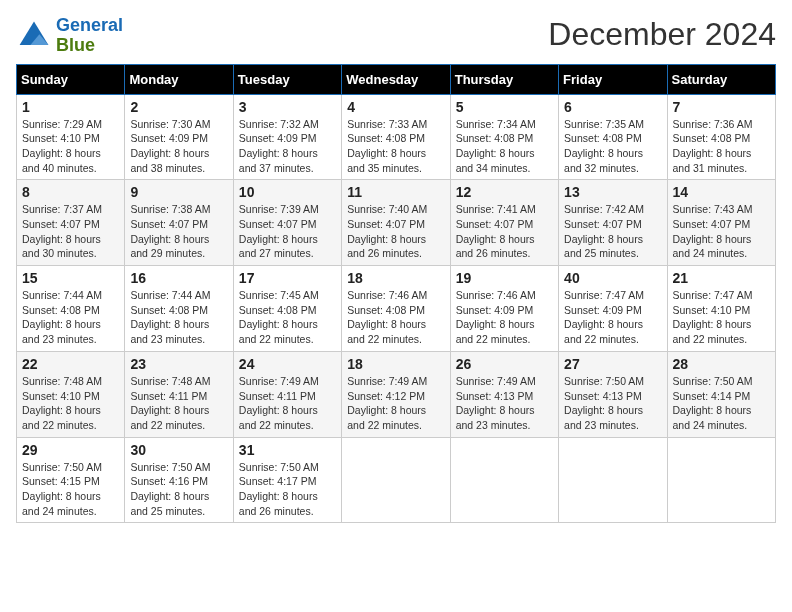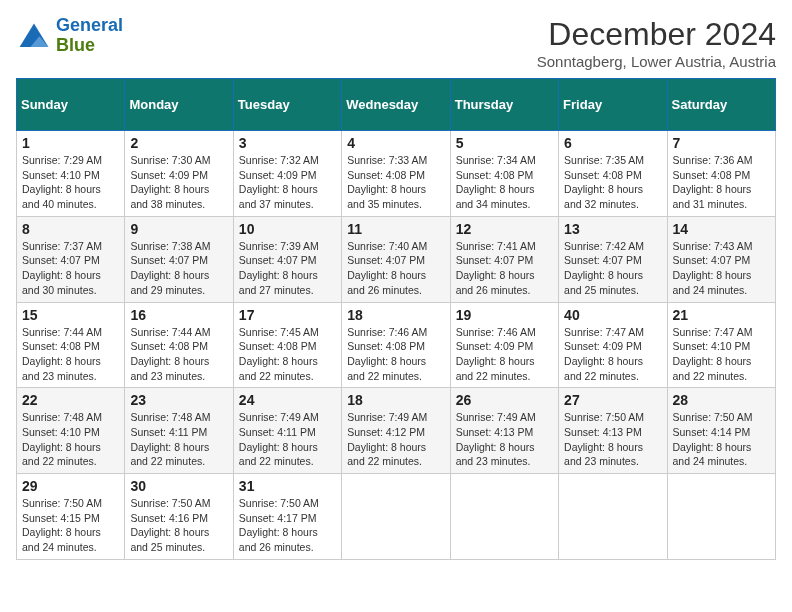--- a/index.html
+++ b/index.html
@@ -11,21 +11,21 @@
       padding: 16px;
     }
     .header {
       display: flex;
       justify-content: space-between;
       align-items: flex-start;
       margin-bottom: 8px;
     }
     .logo {
       display: flex;
-      align-items: flex-end;
+      align-items: center;
       gap: 4px;
     }
     .logo-text {
       font-size: 18px;
       font-weight: bold;
       color: #333;
       line-height: 1.1;
     }
     .logo-text span {
       color: #1a6bb5;
@@ -45,23 +45,23 @@
     .subtitle {
       font-size: 15px;
       color: #555;
     }
     .calendar {
       width: 100%;
       border-collapse: collapse;
       font-size: 11px;
     }
     .calendar th {
-      background: #0f766e;
+      background: #000000;
       color: #fff;
-      padding: 18px 4px;
+      padding: 7px 4px;
       text-align: left;
       font-size: 13px;
       font-weight: bold;
       border: 1px solid #1a6bb5;
     }
     .calendar td {
       border: 1px solid #ccc;
       padding: 4px 5px;
       vertical-align: top;
       width: calc(100% / 7);
@@ -96,21 +96,20 @@
       <polygon points="20,4 36,30 4,30" fill="#1a6bb5"></polygon>
       <polygon points="26,18 36,30 16,30" fill="#5599d6"></polygon>
     </svg>
     <div class="logo-text">
       <div><span>General</span></div>
       <div><span style="color:#4d7c0f;">Blue</span></div>
     </div>
   </div>
   <div class="title-block">
     <div class="main-title">December 2024</div>
-    <div class="subtitle">Sonntagberg, Lower Austria, Austria</div>
   </div>
 </div>
 
 <table class="calendar">
   <thead>
     <tr>
     <th>Sunday</th>
         <th>Monday</th>
         <th>Tuesday</th>
         <th>Wednesday</th>

